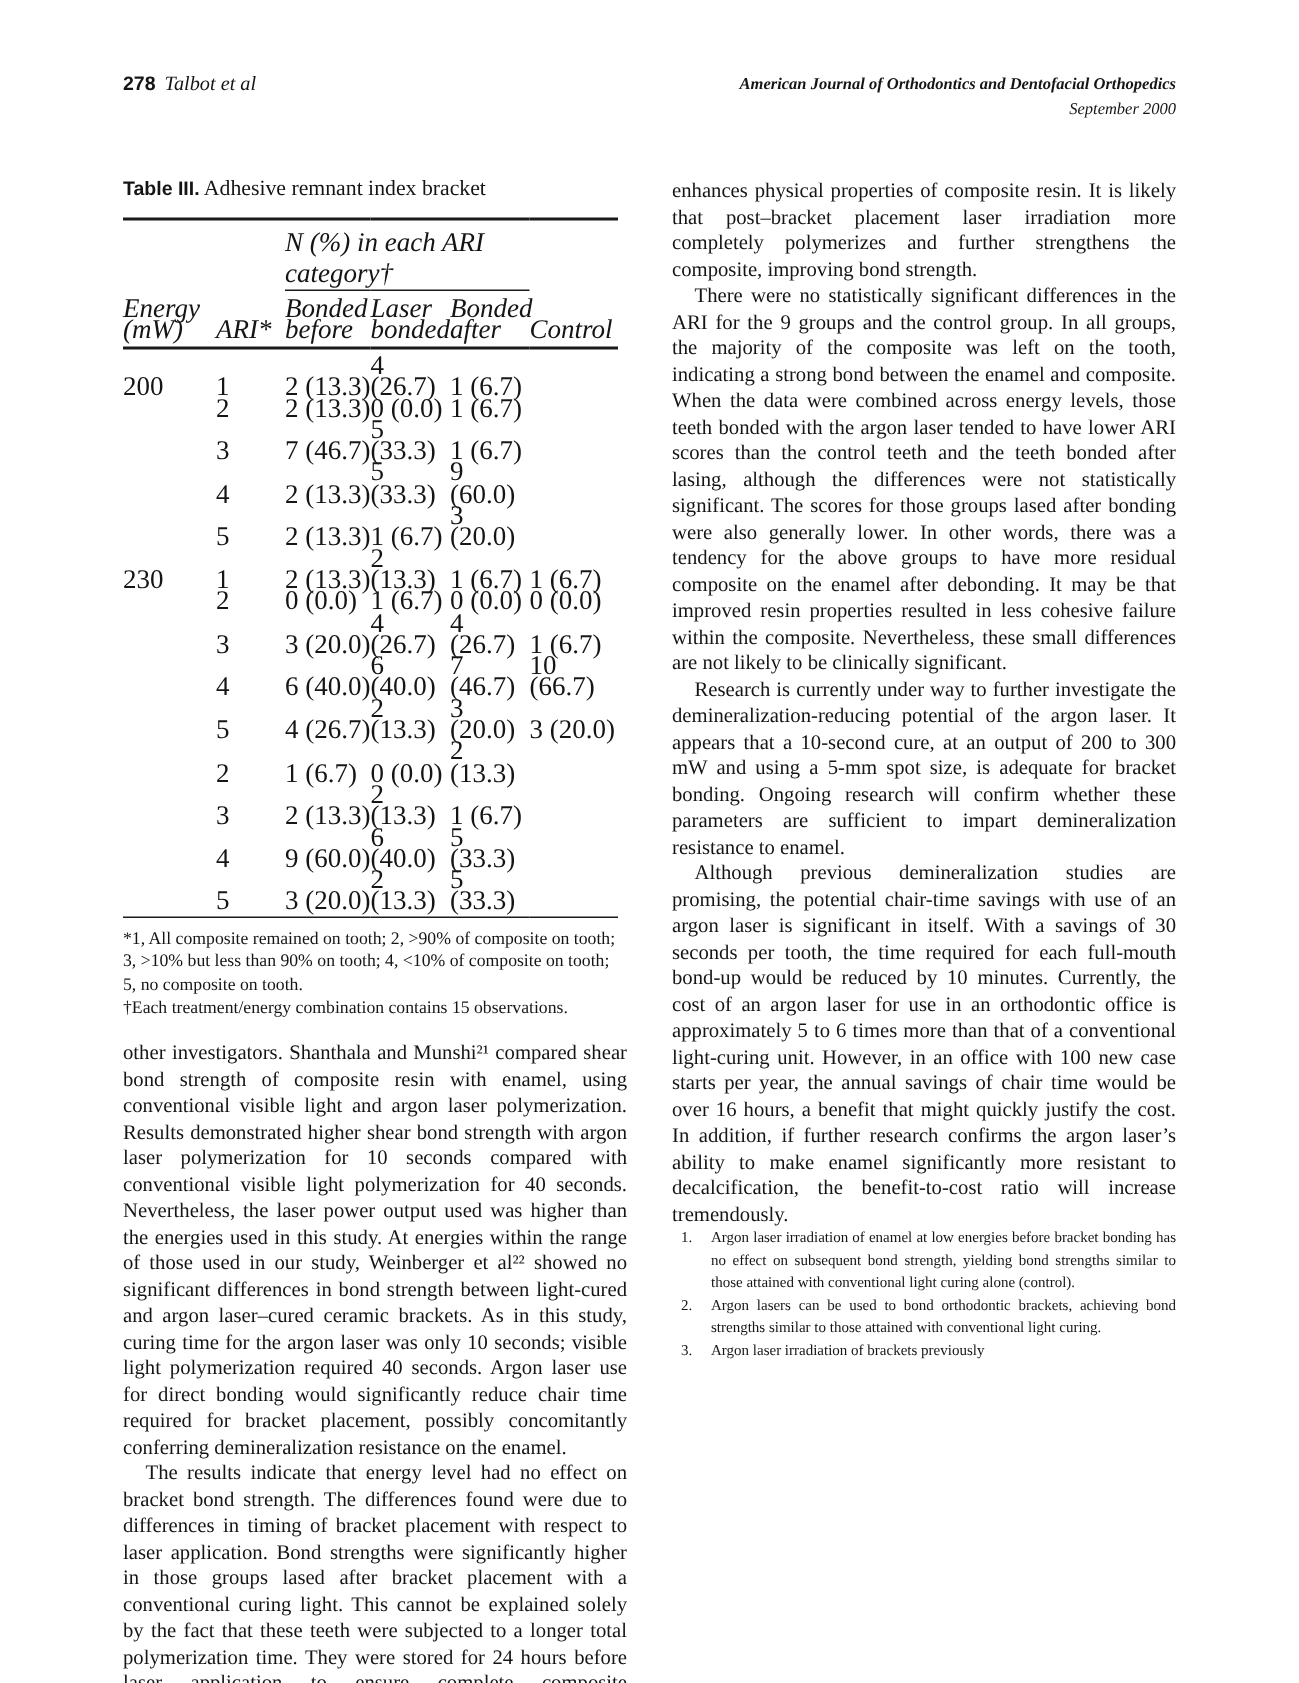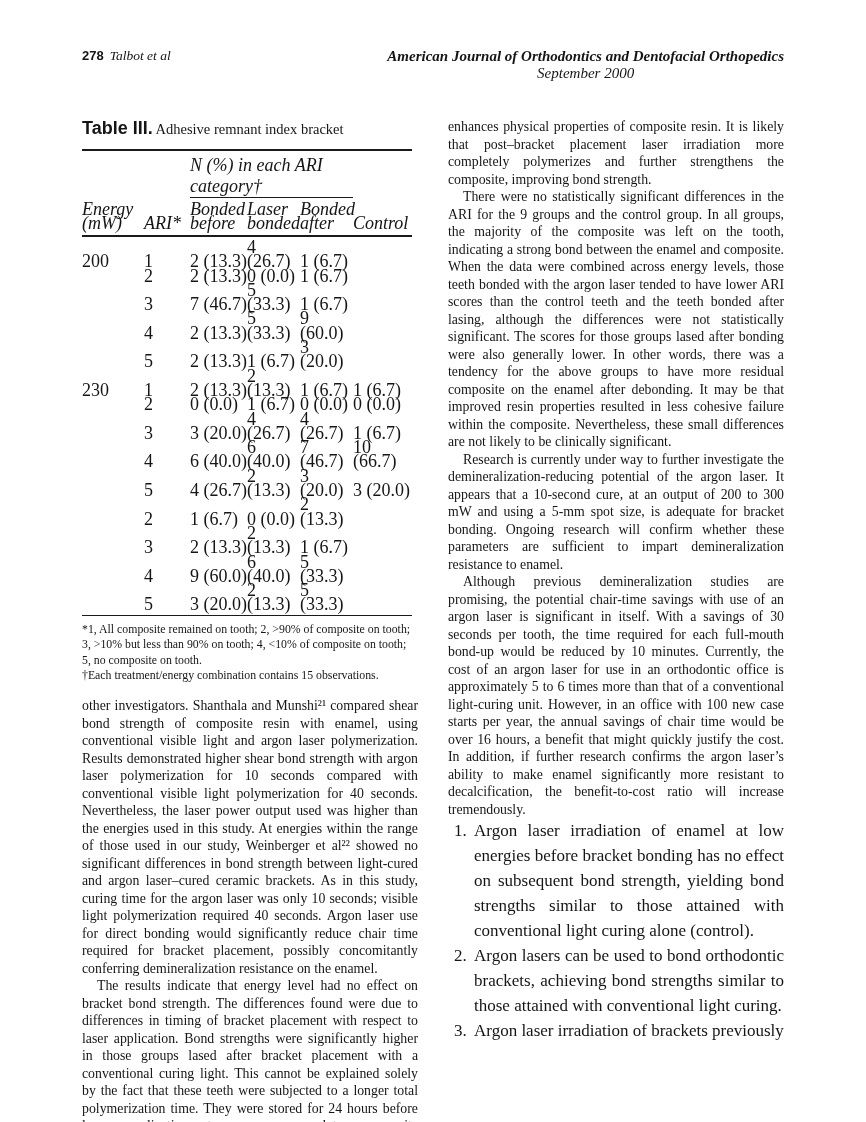--- a/index.html
+++ b/index.html
@@ -11,29 +11,29 @@
     padding: 48px 82px 0 82px;
     position: relative;
     overflow: hidden;
     font-family: "Liberation Serif", serif;
   }
   
   .running-head { display: flex; justify-content: space-between; align-items: flex-start; }
   .rh-left { font-size: 13.5px; }
   .rh-pagenum { font-family: "Liberation Sans", sans-serif; font-weight: bold; font-size: 13px; }
   .rh-authors { font-style: italic; margin-left: 6px; }
-  .rh-right { text-align: center; font-style: italic; font-size: 15px; line-height: 17px; }
+  .rh-right { text-align: right; font-style: italic; font-size: 11px; line-height: 17px; }
   .rh-journal { font-weight: bold; font-style: italic; font-family: "Liberation Serif", serif; }
   
   .columns { display: flex; gap: 30px; margin-top: 36px; }
   .col { width: 336px; }
   
   .table-block { width: 330px; }
   .table-title { font-size: 14.5px; margin-bottom: 10px; }
-  .table-title .tlabel { font-family: "Liberation Sans", sans-serif; font-weight: bold; font-size: 18px; }
+  .table-title .tlabel { font-family: "Liberation Sans", sans-serif; font-weight: bold; font-size: 13px; }
   table.ari { border-collapse: collapse; width: 330px; font-size: 18px; table-layout: fixed; }
   table.ari th, table.ari td { font-weight: normal; text-align: left; vertical-align: bottom; padding: 0; }
   tr.rule-top th { border-top: 2px solid #1a1a1a; padding-top: 4px; }
   th.spanner { text-align: center; font-style: italic; border-bottom: 1px solid #1a1a1a; padding-bottom: 2px; }
   tr.col-heads th { font-style: italic; line-height: 13.5px; padding-top: 5px; padding-bottom: 5px; border-bottom: 2px solid #1a1a1a; }
   tr.col-heads th span { display: block; }
   table.ari tbody td { line-height: 14.3px; }
   tbody tr:first-child td { padding-top: 3px; }
   tbody tr:last-child td { padding-bottom: 3px; border-bottom: 1px solid #1a1a1a; }
   .footnotes { margin-top: 6px; font-size: 11.8px; line-height: 15.4px; width: 330px; }
@@ -46,21 +46,21 @@
     font-family: "Liberation Sans", sans-serif;
     font-weight: bold; font-size: 13.5px;
     margin: 12px 0 7px 0; letter-spacing: 0.2px;
   }
   ol.conclusions { list-style: none; counter-reset: item; }
   ol.conclusions li {
     counter-increment: item;
     position: relative;
     padding-left: 26px;
     text-align: justify;
-    font-size: 17px; line-height: 25px;
+    font-size: 10px; line-height: 15px;
   }
   ol.conclusions li::before {
     content: counter(item) ".";
     position: absolute; left: 6px; top: 0;
   }
 </style>
 </head>
 <body>
 
 <div class="page">

